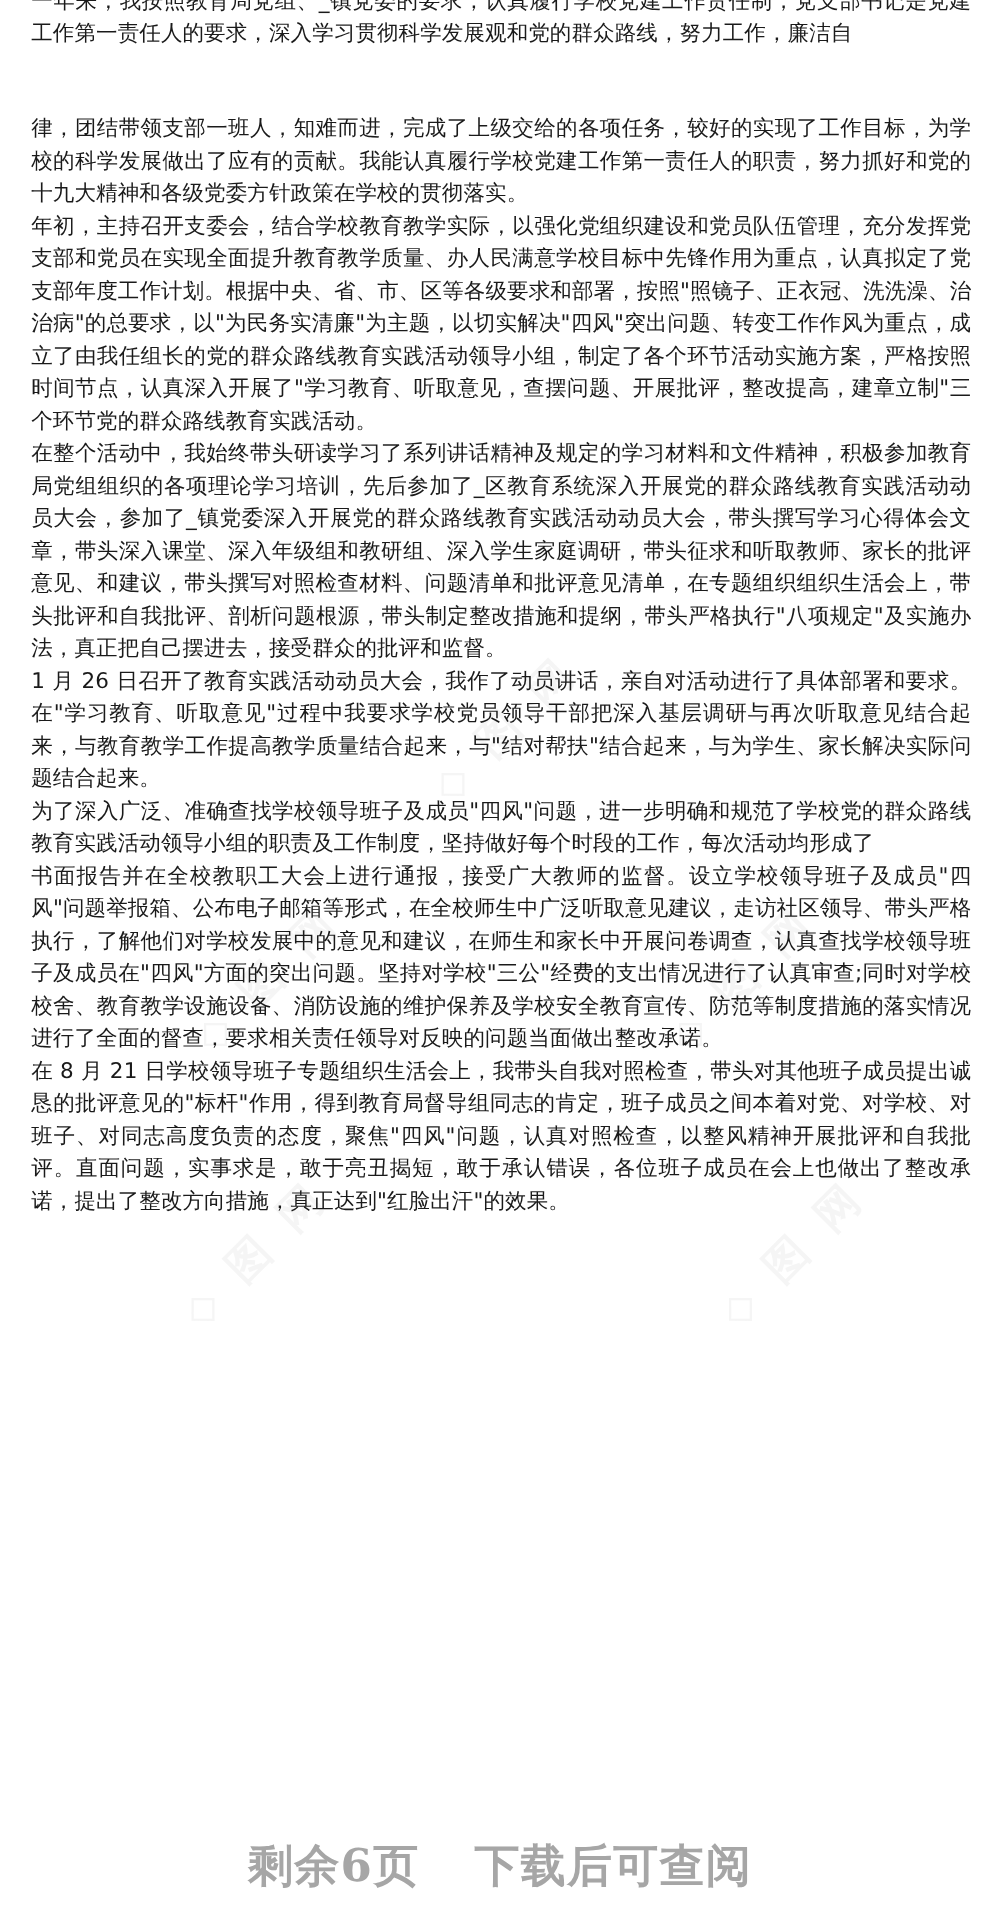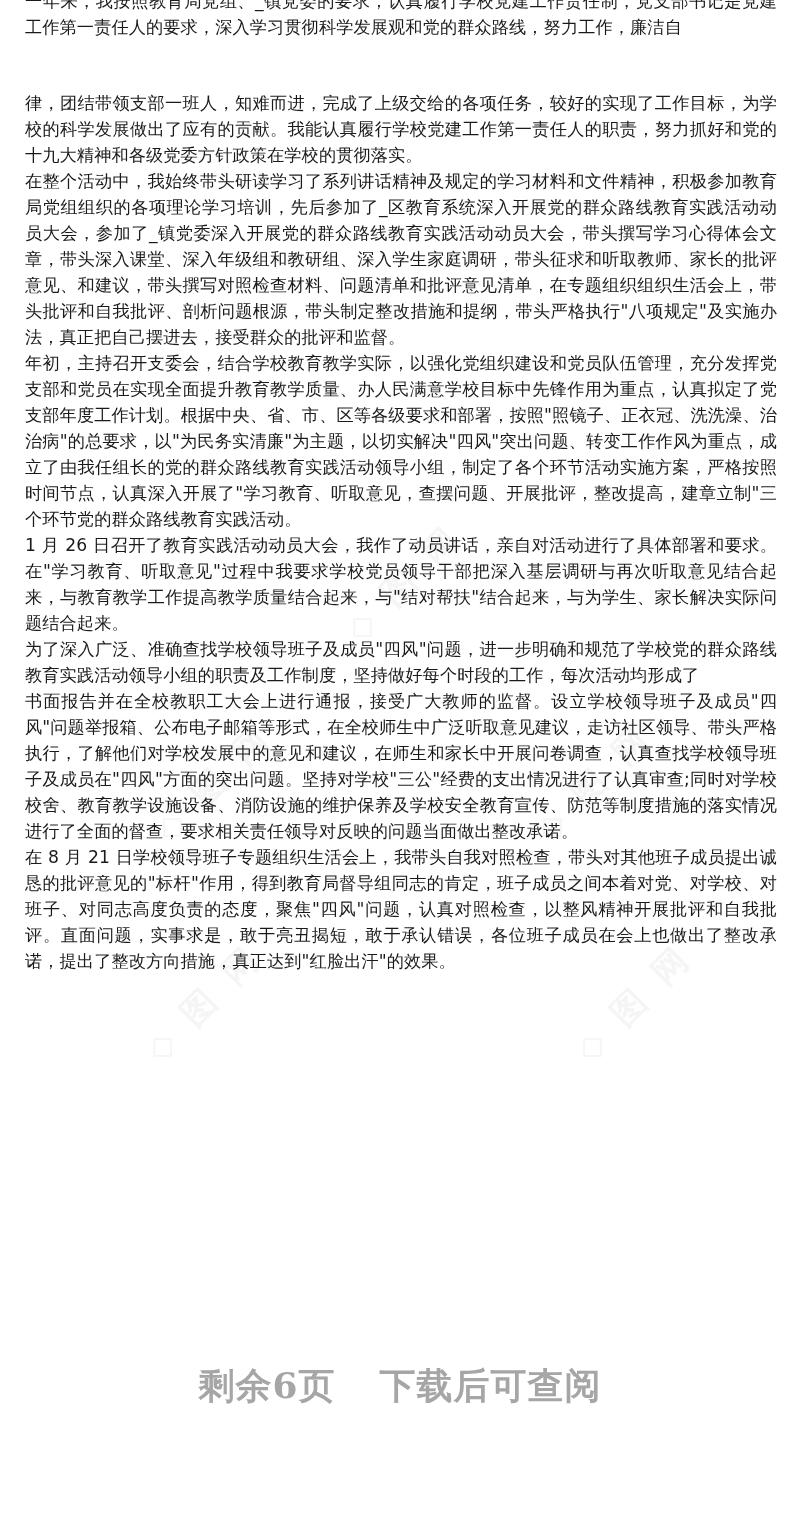--- a/index.html
+++ b/index.html
@@ -49,21 +49,21 @@
       font-weight: bold;
       transform: rotate(-45deg);
       white-space: nowrap;
       pointer-events: none;
       letter-spacing: 6px;
     }
     .banner {
       position: absolute;
       left: 0;
       width: 800px;
-      top: 1360px;
+      top: 1468px;
       text-align: center;
       font-family: "DejaVu Serif", "Liberation Serif", serif;
       font-weight: bold;
       font-size: 36px;
       line-height: 50px;
       color: #a6a6a6;
       letter-spacing: 1px;
     }
     .banner span {
       display: inline-block;
@@ -82,22 +82,22 @@
   <div class="watermark" style="left:520px; top:760px;">◇ 图 网</div>
   <div class="watermark" style="left:130px; top:980px;">◇ 图 网</div>
   <div class="watermark" style="left:560px; top:980px;">◇ 图 网</div>
 
   <div class="block top-fragment">
     <p>一年来，我按照教育局党组、_镇党委的要求，认真履行学校党建工作责任制，党支部书记是党建工作第一责任人的要求，深入学习贯彻科学发展观和党的群众路线，努力工作，廉洁自</p>
   </div>
 
   <div class="block main-body">
     <p>律，团结带领支部一班人，知难而进，完成了上级交给的各项任务，较好的实现了工作目标，为学校的科学发展做出了应有的贡献。我能认真履行学校党建工作第一责任人的职责，努力抓好和党的十九大精神和各级党委方针政策在学校的贯彻落实。</p>
+    <p>年初，主持召开支委会，结合学校教育教学实际，以强化党组织建设和党员队伍管理，充分发挥党支部和党员在实现全面提升教育教学质量、办人民满意学校目标中先锋作用为重点，认真拟定了党支部年度工作计划。根据中央、省、市、区等各级要求和部署，按照"照镜子、正衣冠、洗洗澡、治治病"的总要求，以"为民务实清廉"为主题，以切实解决"四风"突出问题、转变工作作风为重点，成立了由我任组长的党的群众路线教育实践活动领导小组，制定了各个环节活动实施方案，严格按照时间节点，认真深入开展了"学习教育、听取意见，查摆问题、开展批评，整改提高，建章立制"三个环节党的群众路线教育实践活动。</p>
     <p>在整个活动中，我始终带头研读学习了系列讲话精神及规定的学习材料和文件精神，积极参加教育局党组组织的各项理论学习培训，先后参加了_区教育系统深入开展党的群众路线教育实践活动动员大会，参加了_镇党委深入开展党的群众路线教育实践活动动员大会，带头撰写学习心得体会文章，带头深入课堂、深入年级组和教研组、深入学生家庭调研，带头征求和听取教师、家长的批评意见、和建议，带头撰写对照检查材料、问题清单和批评意见清单，在专题组织组织生活会上，带头批评和自我批评、剖析问题根源，带头制定整改措施和提纲，带头严格执行"八项规定"及实施办法，真正把自己摆进去，接受群众的批评和监督。</p>
-    <p>年初，主持召开支委会，结合学校教育教学实际，以强化党组织建设和党员队伍管理，充分发挥党支部和党员在实现全面提升教育教学质量、办人民满意学校目标中先锋作用为重点，认真拟定了党支部年度工作计划。根据中央、省、市、区等各级要求和部署，按照"照镜子、正衣冠、洗洗澡、治治病"的总要求，以"为民务实清廉"为主题，以切实解决"四风"突出问题、转变工作作风为重点，成立了由我任组长的党的群众路线教育实践活动领导小组，制定了各个环节活动实施方案，严格按照时间节点，认真深入开展了"学习教育、听取意见，查摆问题、开展批评，整改提高，建章立制"三个环节党的群众路线教育实践活动。</p>
     <p>1 月 26 日召开了教育实践活动动员大会，我作了动员讲话，亲自对活动进行了具体部署和要求。在"学习教育、听取意见"过程中我要求学校党员领导干部把深入基层调研与再次听取意见结合起来，与教育教学工作提高教学质量结合起来，与"结对帮扶"结合起来，与为学生、家长解决实际问题结合起来。</p>
     <p>为了深入广泛、准确查找学校领导班子及成员"四风"问题，进一步明确和规范了学校党的群众路线教育实践活动领导小组的职责及工作制度，坚持做好每个时段的工作，每次活动均形成了</p>
     <p>书面报告并在全校教职工大会上进行通报，接受广大教师的监督。设立学校领导班子及成员"四风"问题举报箱、公布电子邮箱等形式，在全校师生中广泛听取意见建议，走访社区领导、带头严格执行，了解他们对学校发展中的意见和建议，在师生和家长中开展问卷调查，认真查找学校领导班子及成员在"四风"方面的突出问题。坚持对学校"三公"经费的支出情况进行了认真审查;同时对学校校舍、教育教学设施设备、消防设施的维护保养及学校安全教育宣传、防范等制度措施的落实情况进行了全面的督查，要求相关责任领导对反映的问题当面做出整改承诺。</p>
     <p>在 8 月 21 日学校领导班子专题组织生活会上，我带头自我对照检查，带头对其他班子成员提出诚恳的批评意见的"标杆"作用，得到教育局督导组同志的肯定，班子成员之间本着对党、对学校、对班子、对同志高度负责的态度，聚焦"四风"问题，认真对照检查，以整风精神开展批评和自我批评。直面问题，实事求是，敢于亮丑揭短，敢于承认错误，各位班子成员在会上也做出了整改承诺，提出了整改方向措施，真正达到"红脸出汗"的效果。</p>
   </div>
 
   <div class="banner">
     <span>剩余6页</span><span class="gap"></span><span>下载后可查阅</span>
   </div>
 

